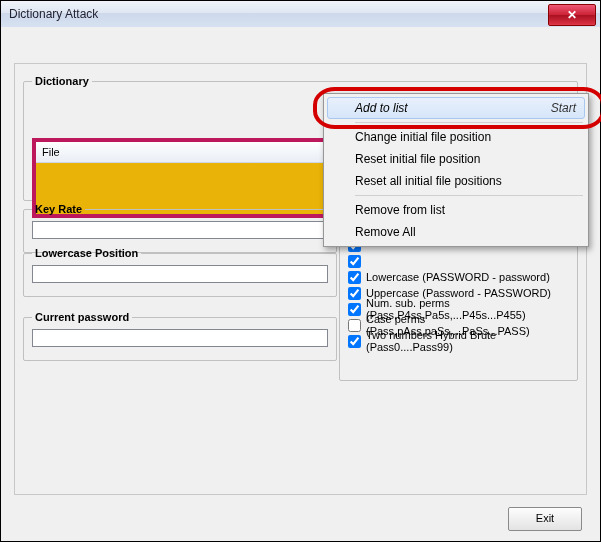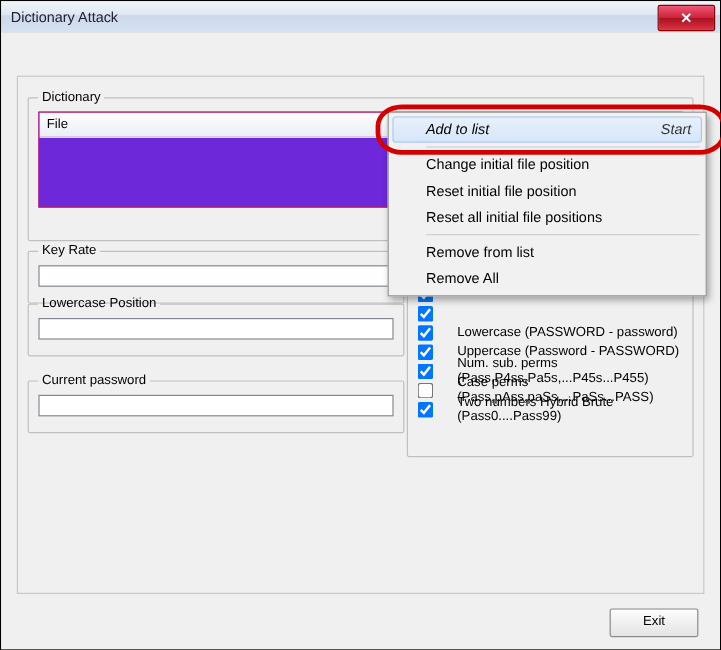--- a/index.html
+++ b/index.html
@@ -53,27 +53,29 @@
     border: 1px solid #c0c0c0;
     border-radius: 2px;
     margin: 4px 0;
     padding: 6px 8px 8px 8px;
     position: relative;
   }
   legend {
     font-size: 11px;
     color: #000;
     padding: 0 3px;
+    font-weight: bold;
   }
   .file-table {
-    border: 1px solid #be185d;
-    background: #6d28d9;
+    border: 4px solid #be185d;
+    background: #eab308;
     height: 80px;
     width: 100%;
     box-sizing: border-box;
+    margin-top: 45px;
   }
   .thead {
     display: flex;
     height: 20px;
     background: linear-gradient(to bottom,#fefefe,#e9eef5);
     border-bottom: 1px solid #cfd6e5;
   }
   .th {
     border-right: 1px solid #cfd6e5;
     padding: 2px 6px;
@@ -90,21 +92,21 @@
   .small-field .inner {
     border: 1px solid #828790;
     background: #fff;
     height: 18px;
     width: 100%;
     box-sizing:border-box;
   }
   .options label {
     display: flex;
     align-items: center;
-    gap: 20px;
+    gap: 5px;
     font-size: 11px;
     color: #000;
     height: 16px;
   }
   .options input[type=checkbox] {
     width: 13px; height: 13px;
     margin:0;
   }
   .log-box {
     border: 1px solid #a0a0a0;

